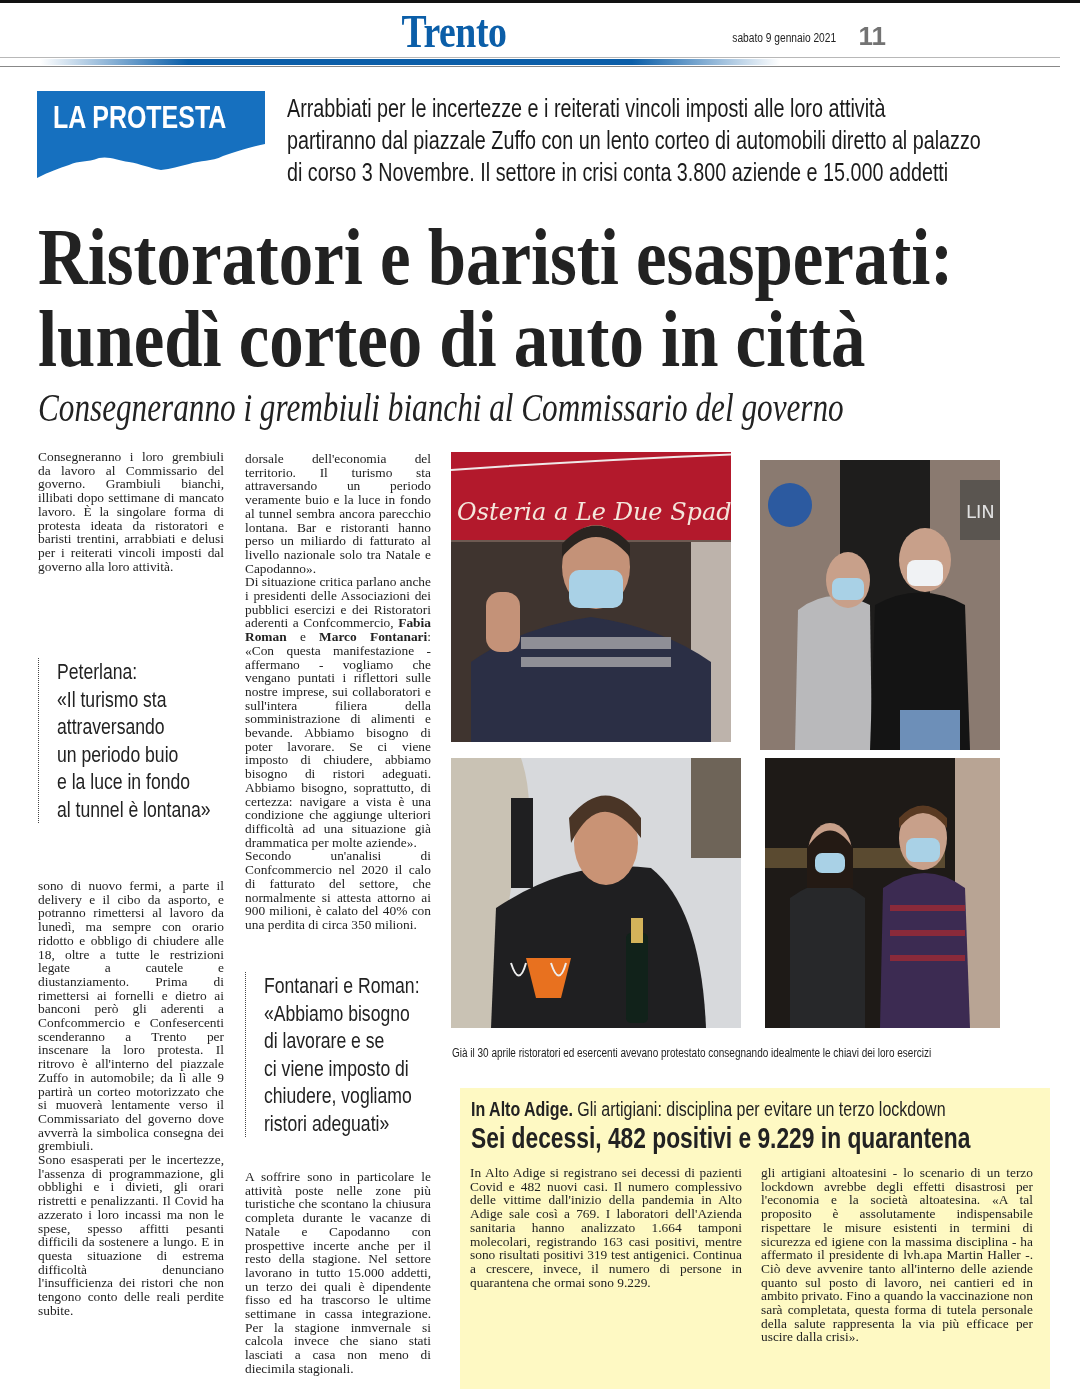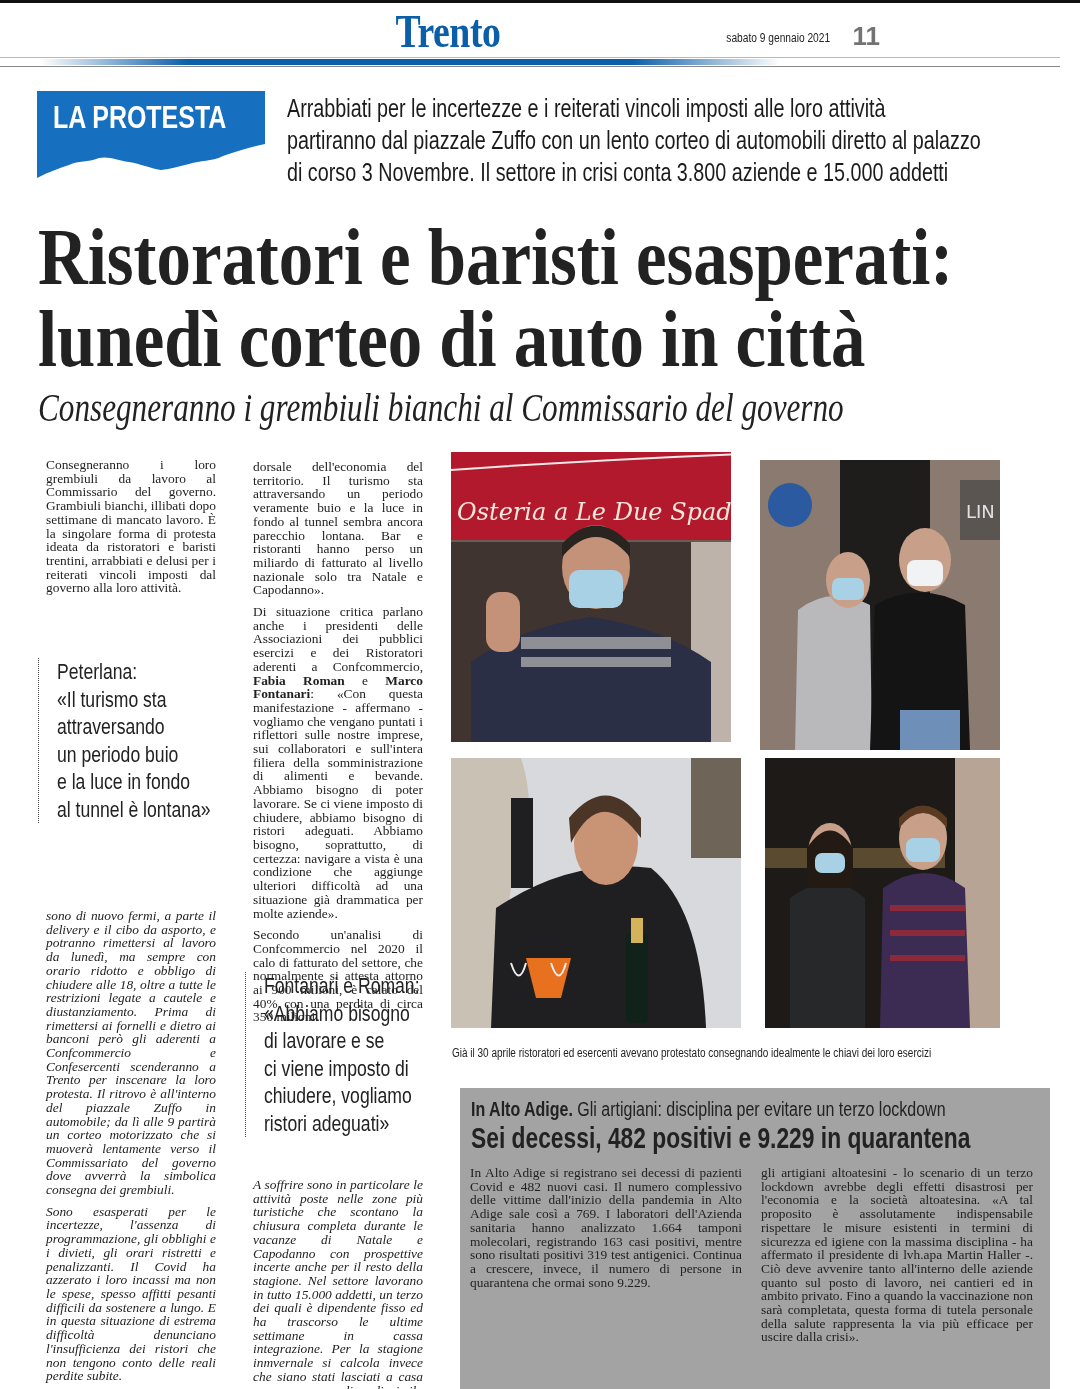--- a/index.html
+++ b/index.html
@@ -1,21 +1,21 @@
 <!DOCTYPE html>
 <html><head>
 <meta charset="utf-8">
 <style>
   * { box-sizing: border-box; margin: 0; padding: 0; }
   html, body { width: 1080px; height: 1389px; background: #ffffff; overflow: hidden; }
   body { position: relative; color: #1e1e1e; font-family: "DejaVu Serif", serif; }
 
   .top-border { position: absolute; left: 0; top: 0; width: 1080px; height: 3px; background: #111; }
 
-  .masthead { position: absolute; left: 6px; top: 3px; width: 884px; height: 50px; }
+  .masthead { position: absolute; left: 12px; top: 3px; width: 884px; height: 50px; }
   .section-title { position: absolute; left: 0; right: 0; top: 2px; text-align: center;
     font-family: "Liberation Serif", serif; font-weight: bold; font-size: 46px; color: #0b5ea8;
     transform: scaleX(0.82); letter-spacing: -0.5px; }
   .date { position: absolute; right: 60px; top: 28px; font-family: "Liberation Sans", sans-serif;
     font-size: 12px; color: #222; transform: scaleX(0.85); transform-origin: right center; }
   .page-num { position: absolute; right: 10px; top: 18px; font-family: "Liberation Sans", sans-serif;
     font-weight: bold; font-size: 26px; color: #737373; }
 
   .rule { position: absolute; left: 0; top: 57px; width: 1060px; height: 10px; }
   .rule .line-top { position: absolute; left: 0; top: 0; width: 100%; height: 1px; background: #b8b8b8; }
@@ -33,34 +33,34 @@
   .deck span { display: block; transform: scaleX(0.76); transform-origin: left center; white-space: nowrap; }
 
   .headline { position: absolute; left: 38px; top: 216px; width: 1100px; font-family: "Liberation Serif", serif;
     font-size: 80px; line-height: 82px; color: #222; }
   .headline span { display: block; transform: scaleX(0.86); transform-origin: left center; white-space: nowrap; }
 
   .subhead { position: absolute; left: 38px; top: 384px; width: 1200px; font-family: "Liberation Serif", serif;
     font-style: italic; font-size: 40px; color: #222; transform: scaleX(0.78); transform-origin: left center; white-space: nowrap; }
 
   .col { position: absolute; font-family: "Liberation Serif", serif; font-size: 13.4px; line-height: 13.7px; color: #222; text-align: justify; }
-  .col p { margin: 8px; }
+  .col p { margin: 0; }
   .col b { font-weight: bold; }
   .col1 { left: 38px; width: 186px; }
   .col2 { left: 245px; width: 186px; }
 
   .pullquote { position: absolute; border-left: 1px dotted #444; padding-left: 18px;
     font-family: "Liberation Sans", sans-serif; font-size: 22px; line-height: 27.5px; color: #222; }
   .pullquote span { display: block; transform: scaleX(0.8); transform-origin: left center; white-space: nowrap; }
 
   .photo { position: absolute; overflow: hidden; }
   .caption { position: absolute; left: 452px; top: 1046px; font-family: "Liberation Sans", sans-serif; font-size: 12.5px;
     color: #222; transform: scaleX(0.8); transform-origin: left center; white-space: nowrap; }
 
-  .box { position: absolute; left: 460px; top: 1088px; width: 590px; height: 301px; background: #a3a3a3; }
+  .box { position: absolute; left: 460px; top: 1088px; width: 590px; height: 301px; background: #fef9c3; }
   .box .kick { position: absolute; left: 11px; top: 10px; font-family: "Liberation Sans", sans-serif; font-size: 20px;
     color: #222; transform: scaleX(0.8); transform-origin: left center; white-space: nowrap; }
   .box .kick b { font-weight: bold; }
   .box .title { position: absolute; left: 11px; top: 33px; font-family: "Liberation Sans", sans-serif; font-weight: bold;
     font-size: 30px; color: #222; transform: scaleX(0.76); transform-origin: left center; white-space: nowrap; }
   .box .bcol { position: absolute; top: 78px; width: 272px; font-family: "Liberation Serif", serif; font-size: 13.4px;
     line-height: 13.7px; color: #222; text-align: justify; }
   .box .bcol1 { left: 10px; }
   .box .bcol2 { left: 301px; }
 </style>
@@ -107,41 +107,41 @@
 
 <div class="pullquote" style="left:38px; top:658px; width:190px;">
   <span>Peterlana:</span>
   <span>«Il turismo sta</span>
   <span>attraversando</span>
   <span>un periodo buio</span>
   <span>e la luce in fondo</span>
   <span>al tunnel è lontana»</span>
 </div>
 
-<div class="col col1" style="top:901px;font-style:italic;">
+<div class="col col1" style="top:879px;">
   <p>sono di nuovo fermi, a parte il delivery e il cibo da asporto, e potranno rimettersi al lavoro da lunedì, ma sempre con orario ridotto e obbligo di chiudere alle 18, oltre a tutte le restrizioni legate a cautele e diustanziamento. Prima di rimettersi ai fornelli e dietro ai banconi però gli aderenti a Confcommercio e Confesercenti scenderanno a Trento per inscenare la loro protesta. Il ritrovo è all'interno del piazzale Zuffo in automobile; da lì alle 9 partirà un corteo motorizzato che si muoverà lentamente verso il Commissariato del governo dove avverrà la simbolica consegna dei grembiuli.</p>
   <p>Sono esasperati per le incertezze, l'assenza di programmazione, gli obblighi e i divieti, gli orari ristretti e penalizzanti. Il Covid ha azzerato i loro incassi ma non le spese, spesso affitti pesanti difficili da sostenere a lungo. E in questa situazione di estrema difficoltà denunciano l'insufficienza dei ristori che non tengono conto delle reali perdite subite.</p>
 </div>
 
 <div class="col col2" style="top:452px;">
   <p>dorsale dell'economia del territorio. Il turismo sta attraversando un periodo veramente buio e la luce in fondo al tunnel sembra ancora parecchio lontana. Bar e ristoranti hanno perso un miliardo di fatturato al livello nazionale solo tra Natale e Capodanno».</p>
   <p><span>Di situazione critica parlano anche i presidenti delle Associazioni dei pubblici esercizi e dei Ristoratori aderenti a Confcommercio, </span><b>Fabia Roman</b><span> e </span><b>Marco Fontanari</b><span>: «Con questa manifestazione - affermano - vogliamo che vengano puntati i riflettori sulle nostre imprese, sui collaboratori e sull'intera filiera della somministrazione di alimenti e bevande. Abbiamo bisogno di poter lavorare. Se ci viene imposto di chiudere, abbiamo bisogno di ristori adeguati. Abbiamo bisogno, soprattutto, di certezza: navigare a vista è una condizione che aggiunge ulteriori difficoltà ad una situazione già drammatica per molte aziende».</span></p>
   <p>Secondo un'analisi di Confcommercio nel 2020 il calo di fatturato del settore, che normalmente si attesta attorno ai 900 milioni, è calato del 40% con una perdita di circa 350 milioni.</p>
 </div>
 
 <div class="pullquote" style="left:245px; top:972px; width:200px;">
   <span>Fontanari e Roman:</span>
   <span>«Abbiamo bisogno</span>
   <span>di lavorare e se</span>
   <span>ci viene imposto di</span>
   <span>chiudere, vogliamo</span>
   <span>ristori adeguati»</span>
 </div>
 
-<div class="col col2" style="top:1170px;font-style:italic;">
+<div class="col col2" style="top:1170px;">
   <p>A soffrire sono in particolare le attività poste nelle zone più turistiche che scontano la chiusura completa durante le vacanze di Natale e Capodanno con prospettive incerte anche per il resto della stagione. Nel settore lavorano in tutto 15.000 addetti, un terzo dei quali è dipendente fisso ed ha trascorso le ultime settimane in cassa integrazione. Per la stagione inmvernale si calcola invece che siano stati lasciati a casa non meno di diecimila stagionali.</p>
 </div>
 
 <div class="photo" style="left:451px; top:452px; width:280px; height:290px;" title="Uomo con mascherina davanti all'Osteria a Le Due Spade mostra le chiavi">
   <svg width="290" height="290" viewBox="0 0 290 290">
     <rect width="290" height="290" fill="#6d5a52"></rect>
     <rect x="0" y="90" width="290" height="200" fill="#3f342f"></rect>
     <rect x="240" y="90" width="50" height="200" fill="#bdb3ab"></rect>
     <rect x="0" y="0" width="290" height="88" fill="#b3192c"></rect>
     <path d="M0,18 Q140,8 290,2" stroke="#f0e8e8" stroke-width="2" fill="none"></path>

